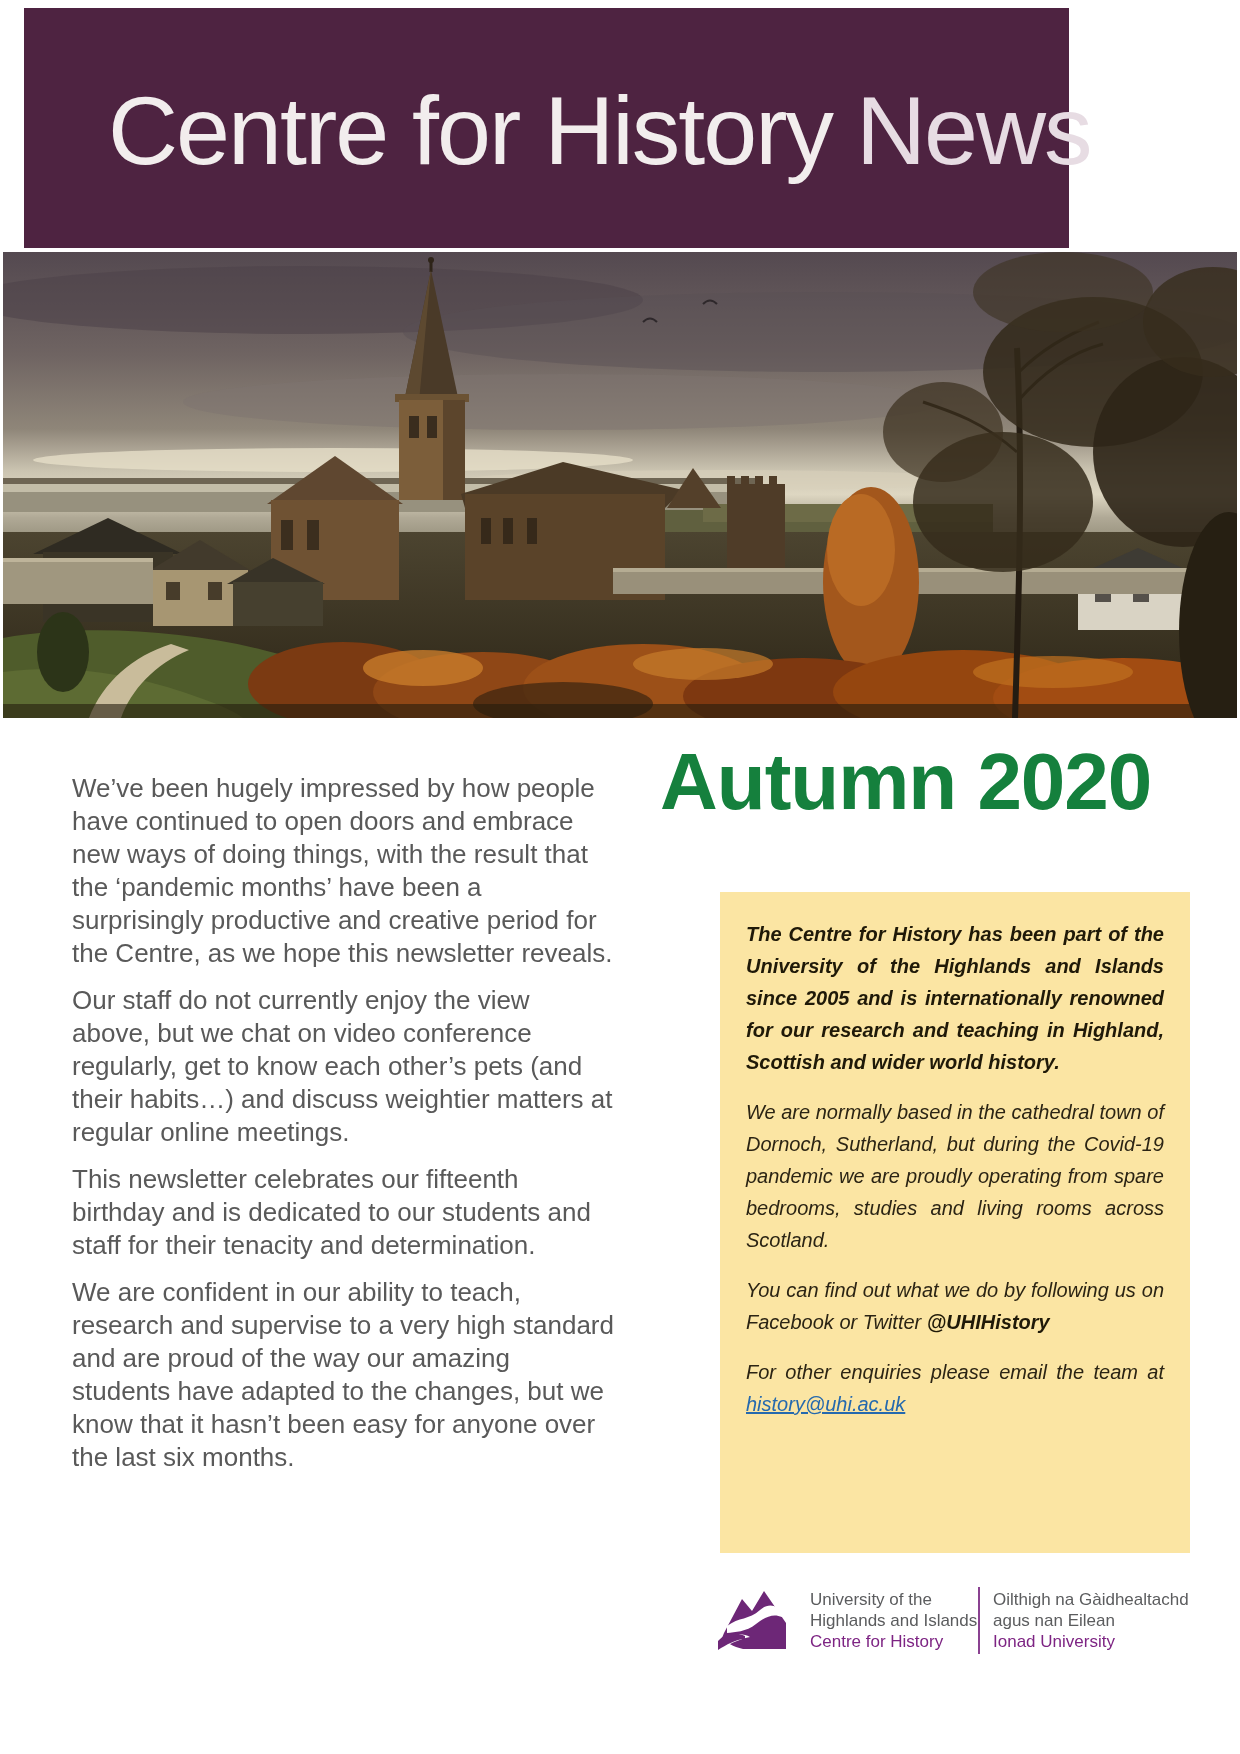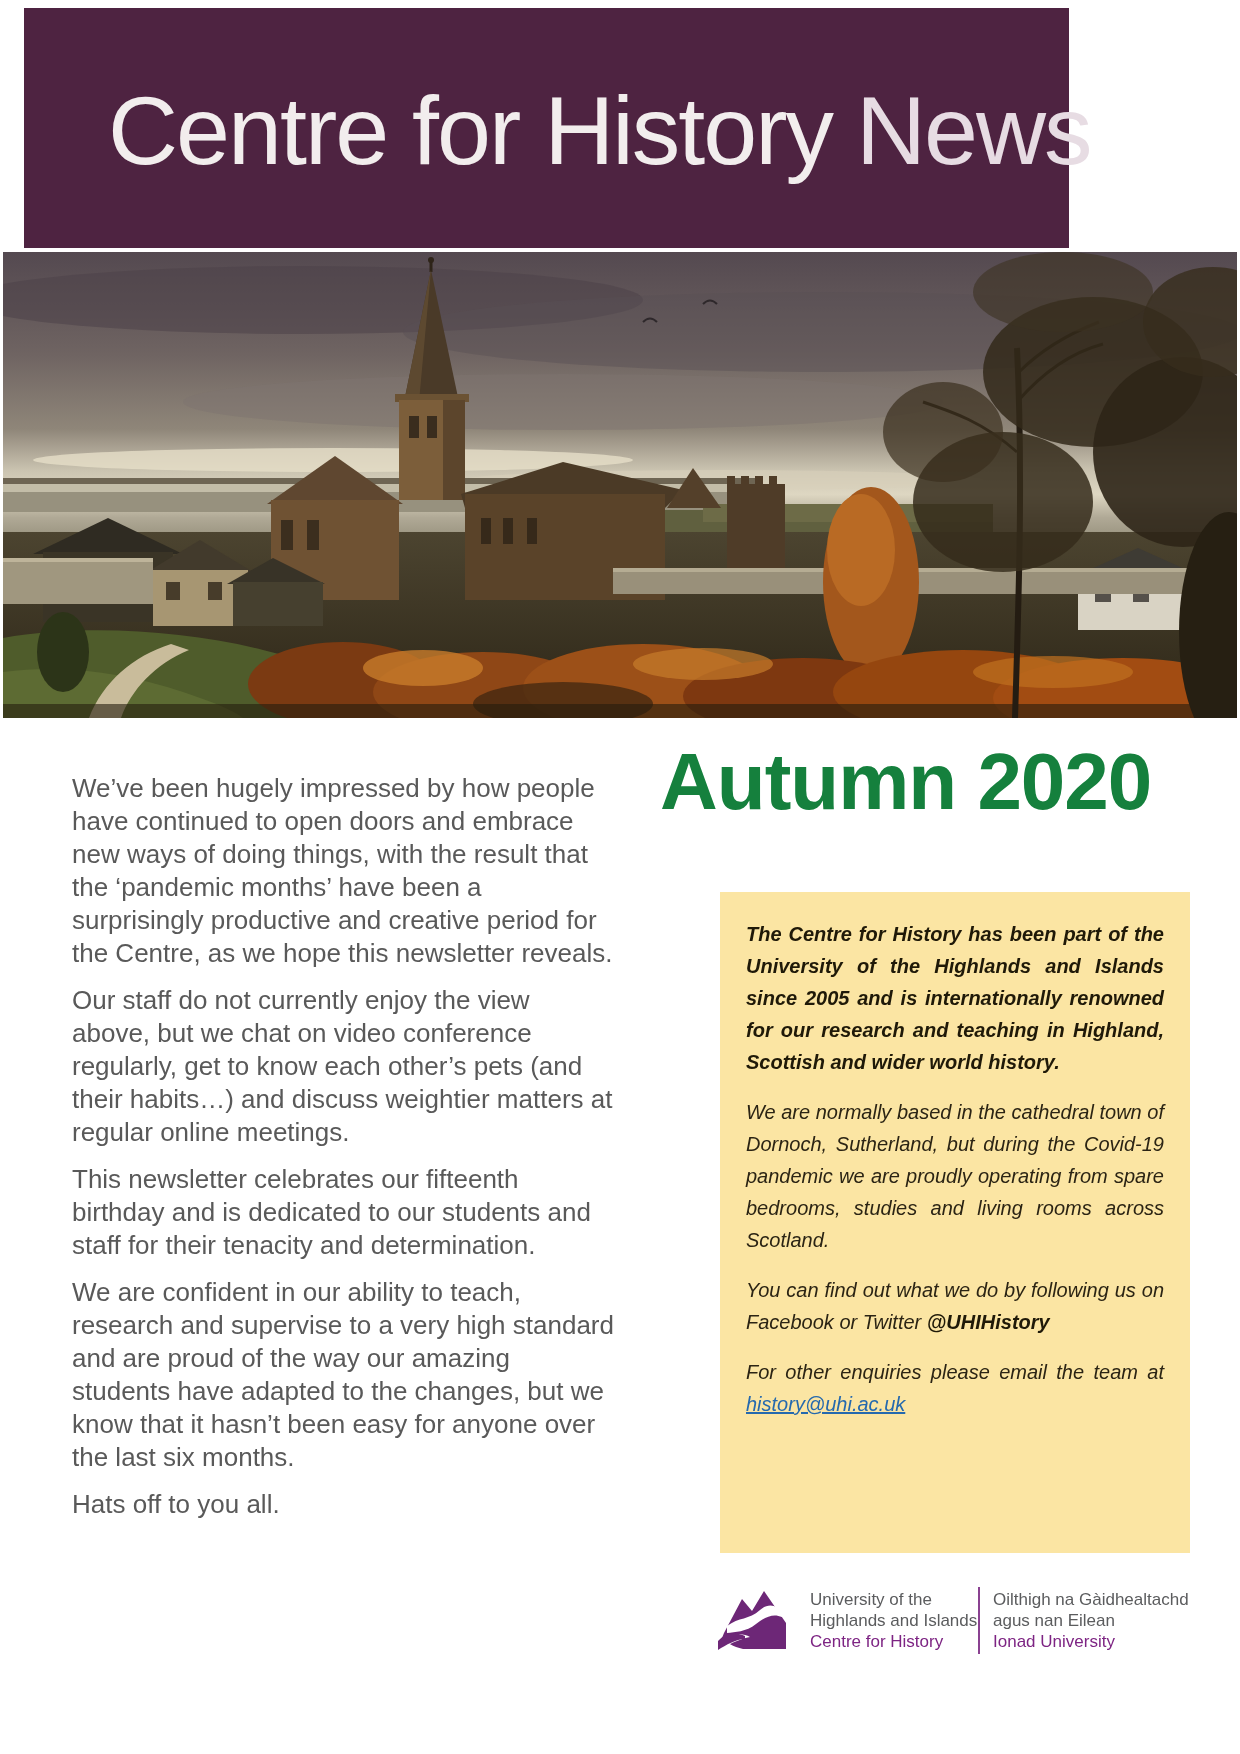--- a/index.html
+++ b/index.html
@@ -183,21 +183,20 @@
 regular online meetings.</p>
     <p>This newsletter celebrates our fifteenth
 birthday and is dedicated to our students and
 staff for their tenacity and determination.</p>
     <p>We are confident in our ability to teach,
 research and supervise to a very high standard
 and are proud of the way our amazing
 students have adapted to the changes, but we
 know that it hasn’t been easy for anyone over
 the last six months.</p>
-    <p>Hats off to you all.</p>
   </main>
 
   <h2 class="issue-heading">Autumn 2020</h2>
 
   <aside class="infobox">
     <p class="lead">The Centre for History has been part of the University of the Highlands and Islands since 2005 and is internationally renowned for our research and teaching in Highland, Scottish and wider world history.</p>
     <p>We are normally based in the cathedral town of Dornoch, Sutherland, but during the Covid-19 pandemic we are proudly operating from spare bedrooms, studies and living rooms across Scotland.</p>
     <p><span>You can find out what we do by following us on Facebook or Twitter </span><strong>@UHIHistory</strong></p>
     <p><span>For other enquiries please email the team at </span><a href="#">history@uhi.ac.uk</a></p>
   </aside>

